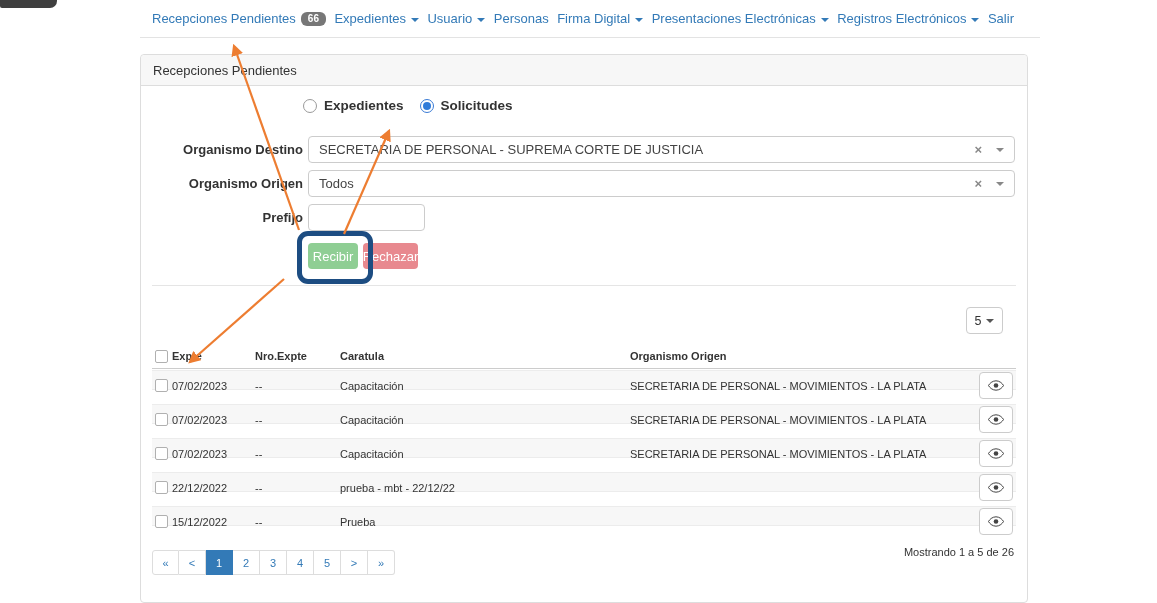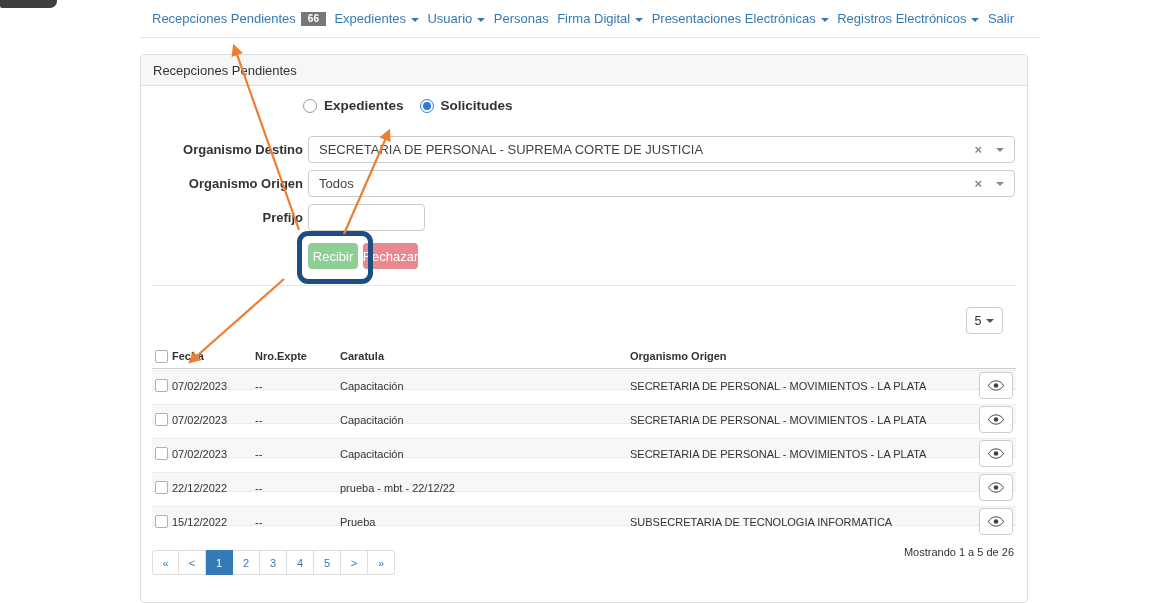--- a/index.html
+++ b/index.html
@@ -9,21 +9,21 @@
   
   .corner-tab{position:absolute;left:0;top:0;width:57px;height:8px;background:#3f3f3f;
               border-radius:0 0 7px 2px;}
 
   
   .topnav{position:absolute;left:140px;top:0;width:900px;height:38px;
           border-bottom:1px solid #e3e3e3;display:flex;align-items:center;
           justify-content:space-between;padding:0 26px 0 12px;box-sizing:border-box;}
   .nav-item{display:flex;align-items:center;gap:5px;color:#337ab7;font-size:13px;
             text-decoration:none;cursor:pointer;white-space:nowrap;}
-  .badge{background:#777;color:#fff;font-size:10px;font-weight:bold;border-radius:0;
+  .badge{background:#777;color:#fff;font-size:10px;font-weight:bold;border-radius:6px;
          padding:2px 7px;line-height:1;}
   .caret{width:0;height:0;border-left:4px solid transparent;border-right:4px solid transparent;
          border-top:4px solid #337ab7;display:inline-block;margin-top:2px;}
 
   
   .panel{position:absolute;left:140px;top:54px;width:888px;height:549px;
          border:1px solid #ddd;border-radius:4px;box-sizing:border-box;background:#fff;}
   .panel-heading{height:30px;background:#f7f7f7;border-bottom:1px solid #ddd;
                  border-radius:4px 4px 0 0;display:flex;align-items:center;
                  padding-left:12px;font-size:13px;color:#333;}
@@ -192,21 +192,21 @@
 
       <div class="divider"></div>
 
       <div class="size-btn">
         <span>5</span>
         <i class="sel-caret"></i>
       </div>
 
       <div class="thead">
         <input type="checkbox" class="check" style="">
-        <span class="col-fecha">Fecha</span>
+        <span class="col-fecha">Expte</span>
         <span class="col-nro">Nro.Expte</span>
         <span class="col-car">Caratula</span>
         <span class="col-org">Organismo Origen</span>
       </div>
 
       <div class="trow" style="top:284px">
         <input type="checkbox" class="check" style="">
         <span class="col-fecha">07/02/2023</span>
         <span class="col-nro">--</span>
         <span class="col-car">Capacitación</span>
@@ -254,21 +254,20 @@
             <path d="M8 .8 C4.2 .8 1.5 3.6 .5 5.5 1.5 7.4 4.2 10.2 8 10.2 c3.8 0 6.5-2.8 7.5-4.7 C14.5 3.6 11.8 .8 8 .8 Z" fill="none" stroke="#444" stroke-width="1"></path>
             <circle cx="8" cy="5.5" r="2.3" fill="#444"></circle>
           </svg>
         </button>
       </div>
       <div class="trow" style="top:420px">
         <input type="checkbox" class="check" style="">
         <span class="col-fecha">15/12/2022</span>
         <span class="col-nro">--</span>
         <span class="col-car">Prueba</span>
-        <span class="col-org">SUBSECRETARIA DE TECNOLOGIA INFORMATICA</span>
         <button class="eye-btn">
           <svg width="16" height="11" viewBox="0 0 16 11">
             <path d="M8 .8 C4.2 .8 1.5 3.6 .5 5.5 1.5 7.4 4.2 10.2 8 10.2 c3.8 0 6.5-2.8 7.5-4.7 C14.5 3.6 11.8 .8 8 .8 Z" fill="none" stroke="#444" stroke-width="1"></path>
             <circle cx="8" cy="5.5" r="2.3" fill="#444"></circle>
           </svg>
         </button>
       </div>
 
       <div class="pagination">
         <a class="page-btn">«</a>

